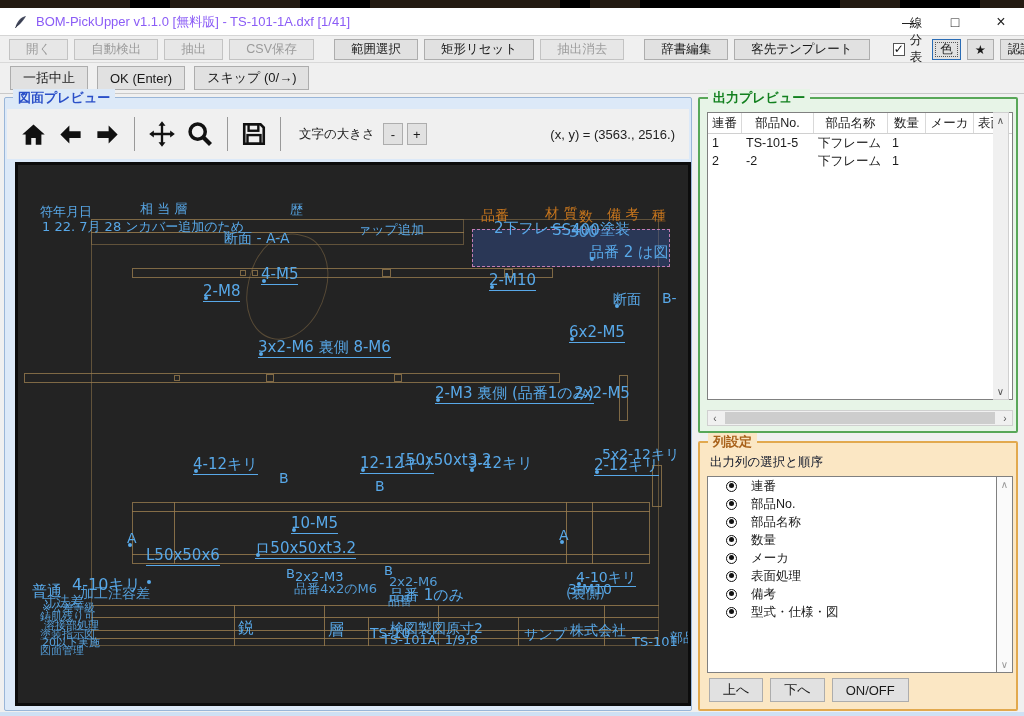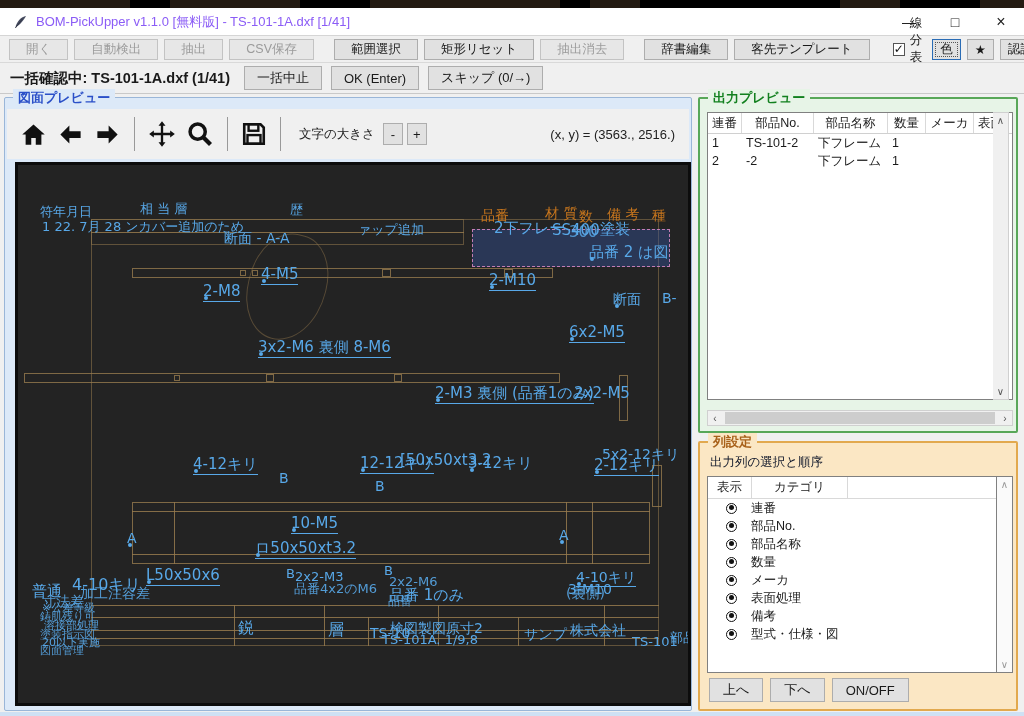--- a/index.html
+++ b/index.html
@@ -131,21 +131,20 @@
     <span style="font-size:12.5px;">線分表示</span>
   </div>
   <div class="tbtn small focus">色</div>
   <div class="tbtn small">★</div>
   <div id="tb-spacer"></div>
   <div class="tbtn small">認証</div>
   <div class="tbtn small">?</div>
 </div>
 
 <div class="abs" id="statusbar">
-  <span id="status-text">一括確認中: TS-101-1A.dxf (1/41)</span>
   <div class="sbtn">一括中止</div>
   <div class="sbtn">OK (Enter)</div>
   <div class="sbtn">スキップ (0/→)</div>
 </div>
 
 <div class="gbox" id="preview-panel">
   <span class="legend">図面プレビュー</span>
   <div id="preview-toolbar">
     <span class="pico">
       <svg width="27" height="27" viewBox="0 0 24 24">
@@ -269,21 +268,21 @@
       <div class="ann u" style="left: 342px; top: 291px; font-size: 15px;">12-12キリ</div>
       <div class="ann" style="left: 382px; top: 288px; font-size: 15px;">[50x50xt3.2</div>
       <div class="ann" style="left: 450px; top: 291px; font-size: 15px;">3-12キリ</div>
       <div class="ann" style="left: 357px; top: 314px; font-size: 14px;">B</div>
       <div class="ann" style="left: 584px; top: 282px; font-size: 14px;">5x2-12キリ</div>
       <div class="ann u" style="left: 576px; top: 293px; font-size: 15px;">2-12キリ</div>
       <div class="ann u" style="left: 273px; top: 351px; font-size: 15px;">10-M5</div>
       <div class="ann" style="left: 109px; top: 366px; font-size: 14px;">A</div>
       <div class="ann" style="left: 541px; top: 363px; font-size: 14px;">A</div>
       <div class="ann u" style="left: 237px; top: 376px; font-size: 15px;">ロ50x50xt3.2</div>
-      <div class="ann u" style="left: 128px; top: 403px; font-size: 15px;">L50x50x6</div>
+      <div class="ann u" style="left: 128px; top: 383px; font-size: 15px;">L50x50x6</div>
       <div class="ann" style="left: 268px; top: 402px; font-size: 13px;">B</div>
       <div class="ann" style="left: 277px; top: 405px; font-size: 13px;">2x2-M3</div>
       <div class="ann" style="left: 276px; top: 417px; font-size: 13px; opacity: 0.9;">品番4x2のM6</div>
       <div class="ann" style="left: 366px; top: 399px; font-size: 13px;">B</div>
       <div class="ann" style="left: 371px; top: 410px; font-size: 13px; opacity: 0.9;">2x2-M6</div>
       <div class="ann" style="left: 371px; top: 423px; font-size: 15px;">品番 1のみ</div>
       <div class="ann u" style="left: 558px; top: 405px; font-size: 14px;">4-10キリ</div>
       <div class="ann" style="left: 550px; top: 417px; font-size: 14px;">3-M10</div>
       <div class="ann" style="left: 548px; top: 421px; font-size: 14px; opacity: 0.9;">(裏側)</div>
       <div class="ann" style="left: 14px; top: 419px; font-size: 15px;">普通</div>
@@ -315,21 +314,21 @@
       <div class="otr head">
         <div class="otc" style="width: 34px;">連番</div>
         <div class="otc" style="width: 72px;">部品No.</div>
         <div class="otc" style="width: 74px;">部品名称</div>
         <div class="otc" style="width: 38px;">数量</div>
         <div class="otc" style="width: 48px;">メーカ</div>
         <div class="otc" style="width: 34px;">表面</div>
       </div>
       <div class="otr">
         <div class="otc" style="width: 34px;">1</div>
-        <div class="otc" style="width: 72px;">TS-101-2</div>
+        <div class="otc" style="width: 72px;">TS-101-5</div>
         <div class="otc" style="width: 74px;">下フレーム</div>
         <div class="otc" style="width: 38px;">1</div>
         <div class="otc" style="width: 48px;"></div>
         <div class="otc" style="width: 34px;"></div>
       </div>
       <div class="otr">
         <div class="otc" style="width: 34px;">2</div>
         <div class="otc" style="width: 72px;">-2</div>
         <div class="otc" style="width: 74px;">下フレーム</div>
         <div class="otc" style="width: 38px;">1</div>
@@ -345,24 +344,20 @@
     <span class="scr-ar">‹</span>
     <span id="out-hthumb"></span>
     <span class="scr-ar">›</span>
   </div>
 </div>
 
 <div class="gbox" id="column-panel">
   <span class="legend">列設定</span>
   <span id="col-subtitle">出力列の選択と順序</span>
   <div id="col-list">
-      <div class="clr-head">
-        <span style="width: 44px; justify-content: center;">表示</span>
-        <span style="width: 96px; justify-content: center;">カテゴリ</span>
-      </div>
       <div class="clr">
         <span class="radio"></span>
         <span class="lbl">連番</span>
       </div>
       <div class="clr">
         <span class="radio"></span>
         <span class="lbl">部品No.</span>
       </div>
       <div class="clr">
         <span class="radio"></span>

